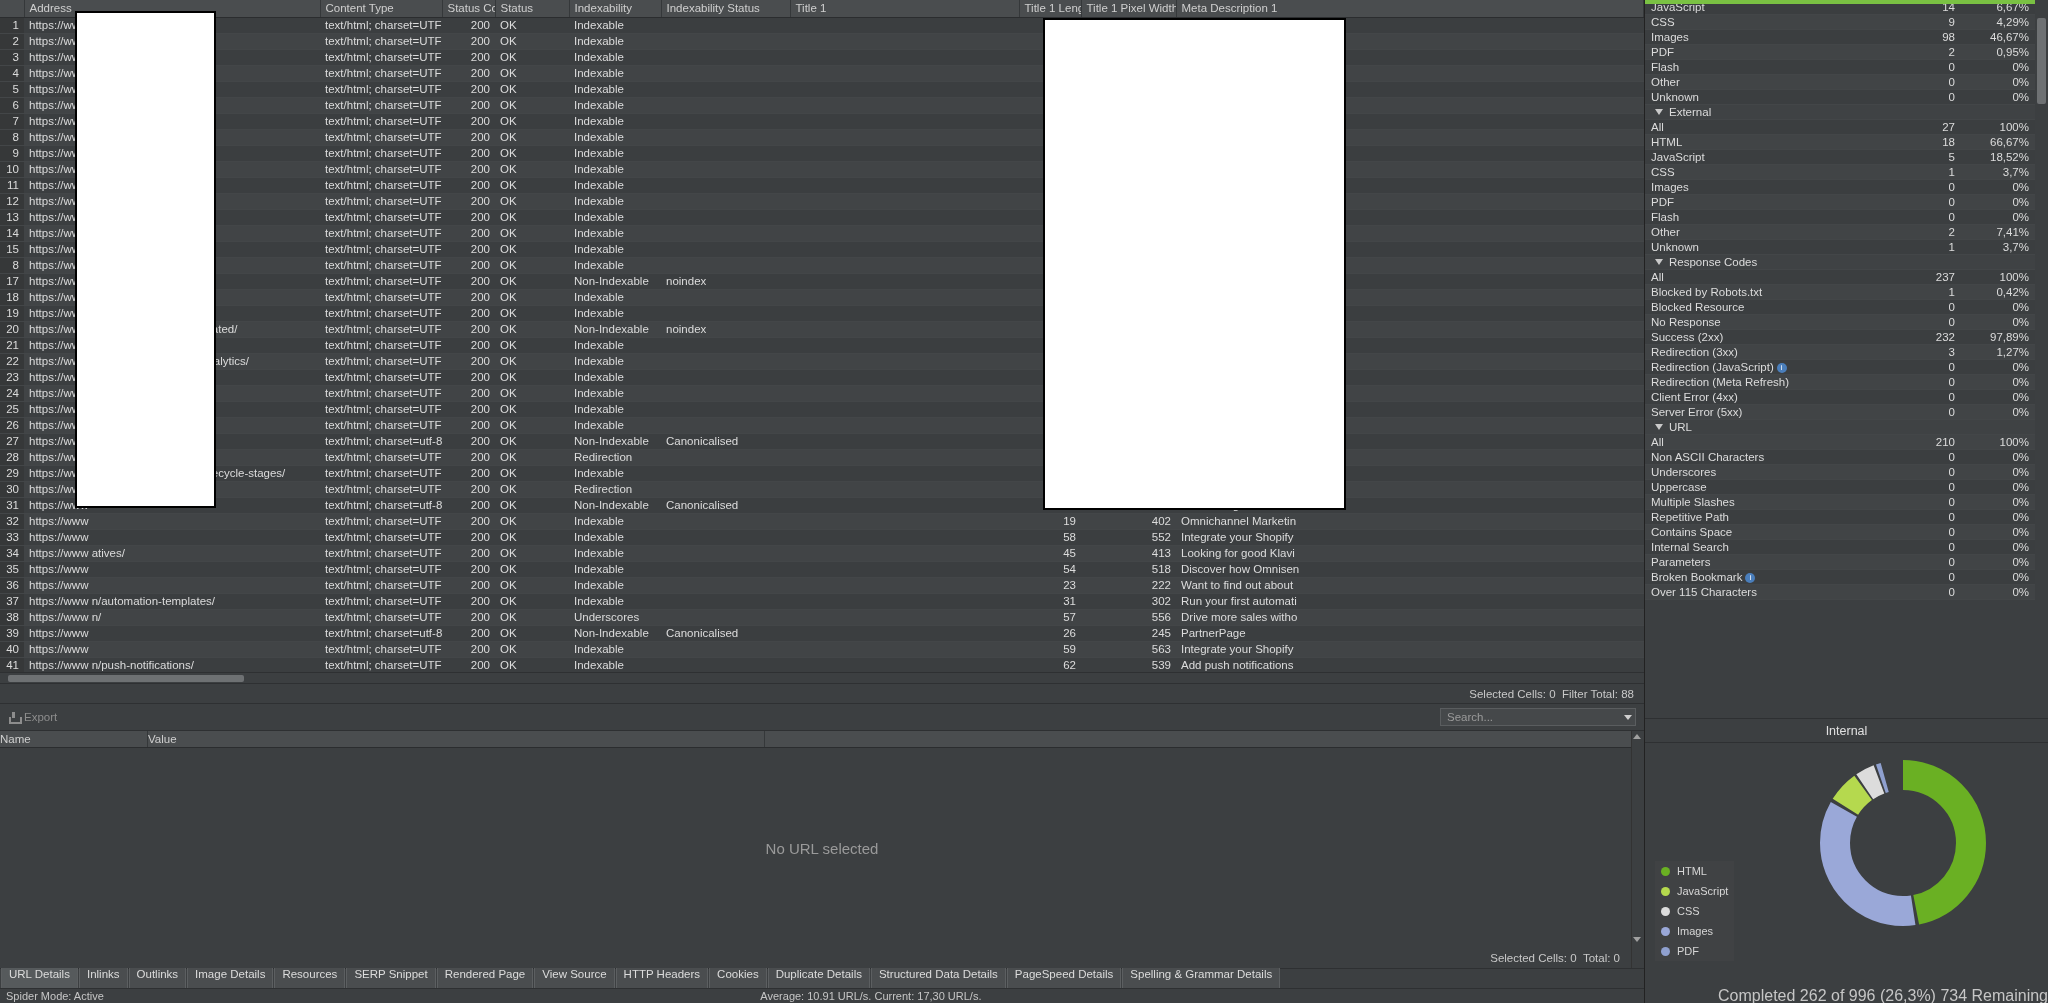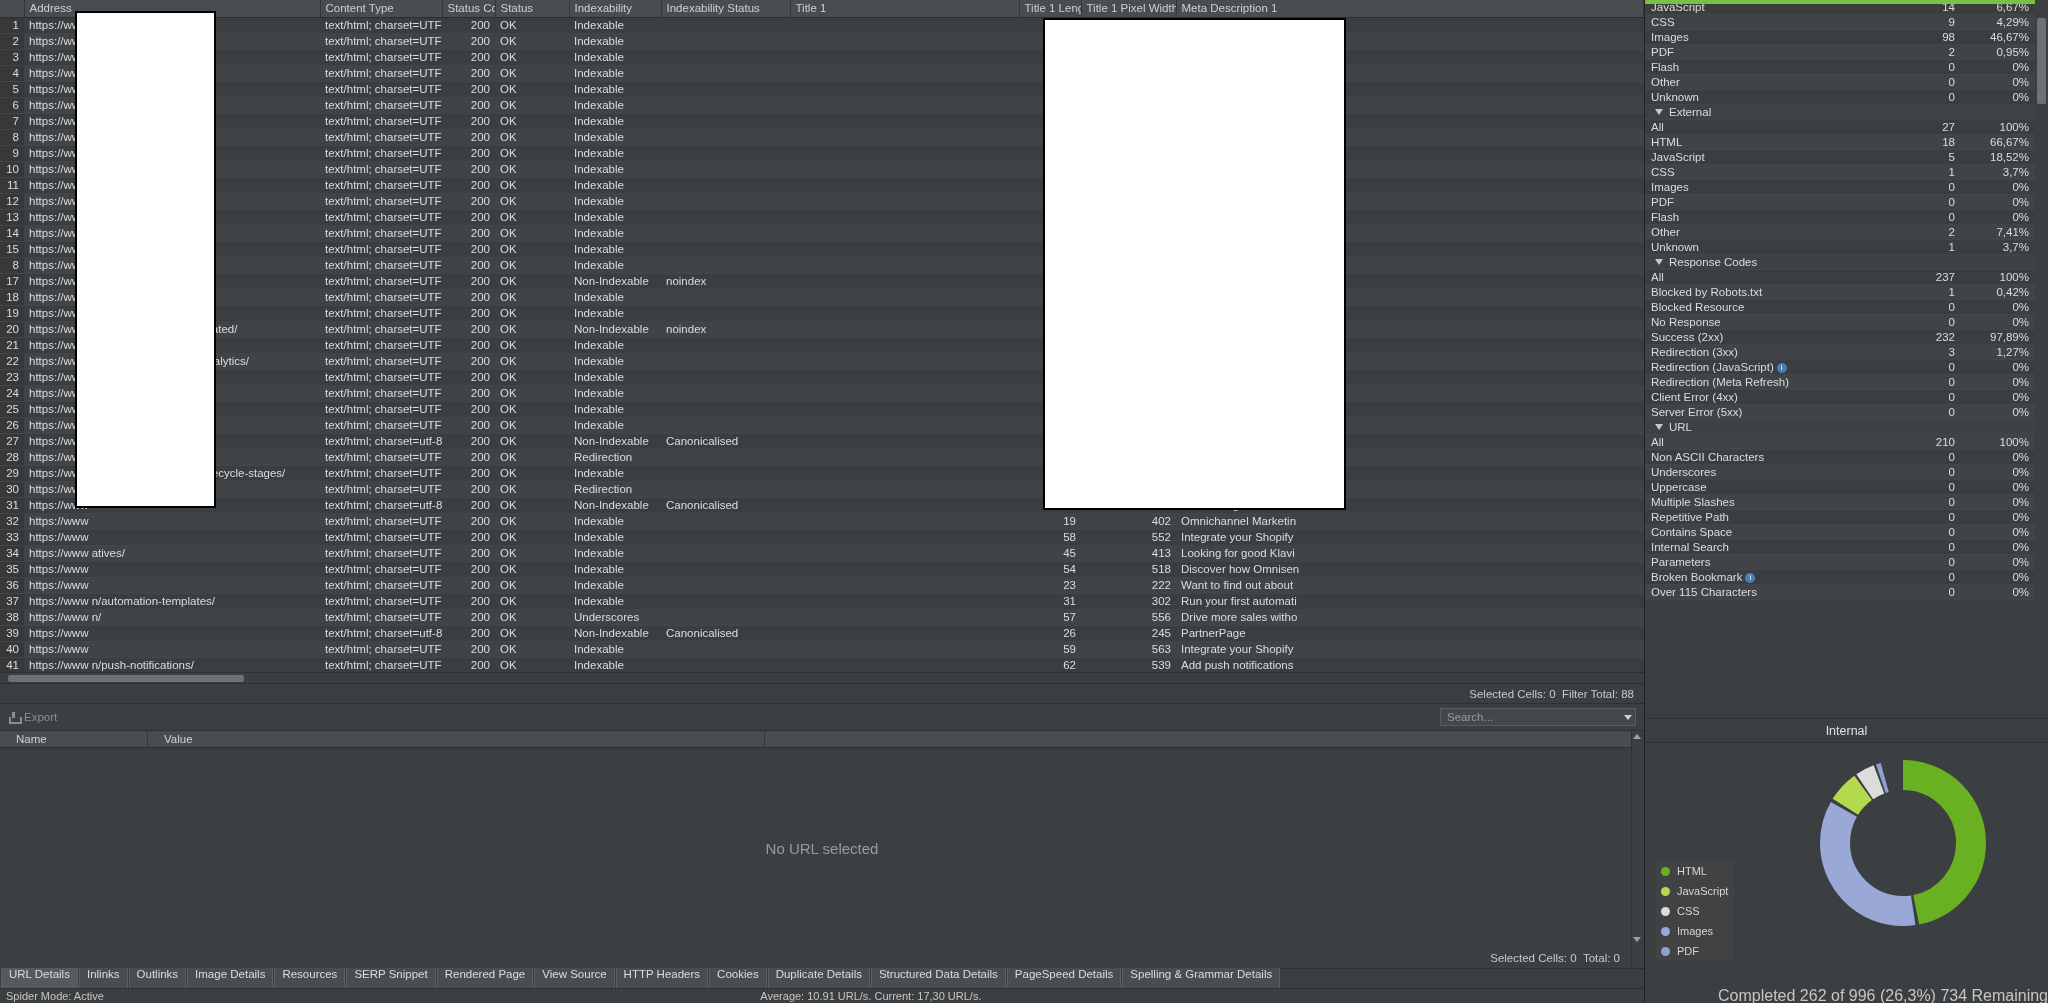--- a/index.html
+++ b/index.html
@@ -51,21 +51,21 @@
   .search-box input{ flex:1; background:transparent; border:0; outline:0; color:#cfcfcf;
     font-size:11.5px; font-family:"Liberation Sans",sans-serif; }
   .search-box input::placeholder{ color:#9a9a9a; }
   .caret{ width:0;height:0;border-left:4px solid transparent;border-right:4px solid transparent;
     border-top:5px solid #cfcfcf; margin-left:4px; }
 
   
   .lower{ flex:1; display:flex; flex-direction:column; background:#3c3f41; min-height:0; position:relative; }
   .lower-head{ display:flex; height:17px; background:#4a4d4f; font-size:11.5px; color:#cfcfcf;
     border-bottom:1px solid #2b2d2f; }
-  .lower-head div{ padding:2px 16px; border-right:1px solid #35383a; }
+  .lower-head div{ padding:2px 0; border-right:1px solid #35383a; }
   .lh-name{ width:148px; }
   .lh-value{ width:617px; }
   .lh-rest{ flex:1; }
   .nosel{ flex:1; display:flex; align-items:center; justify-content:center;
     font-size:15px; color:#9a9a9a; }
   .lower-sel{ height:20px; display:flex; align-items:center; justify-content:flex-end;
     padding-right:10px; font-size:11.5px; color:#c8c8c8; }
   .vscroll-stub{ position:absolute; right:0; top:0; bottom:0; width:13px; background:#3c3f41;
     border-left:1px solid #333; }
   .vs-arrow{ position:absolute; right:2px; width:9px; height:9px; }

